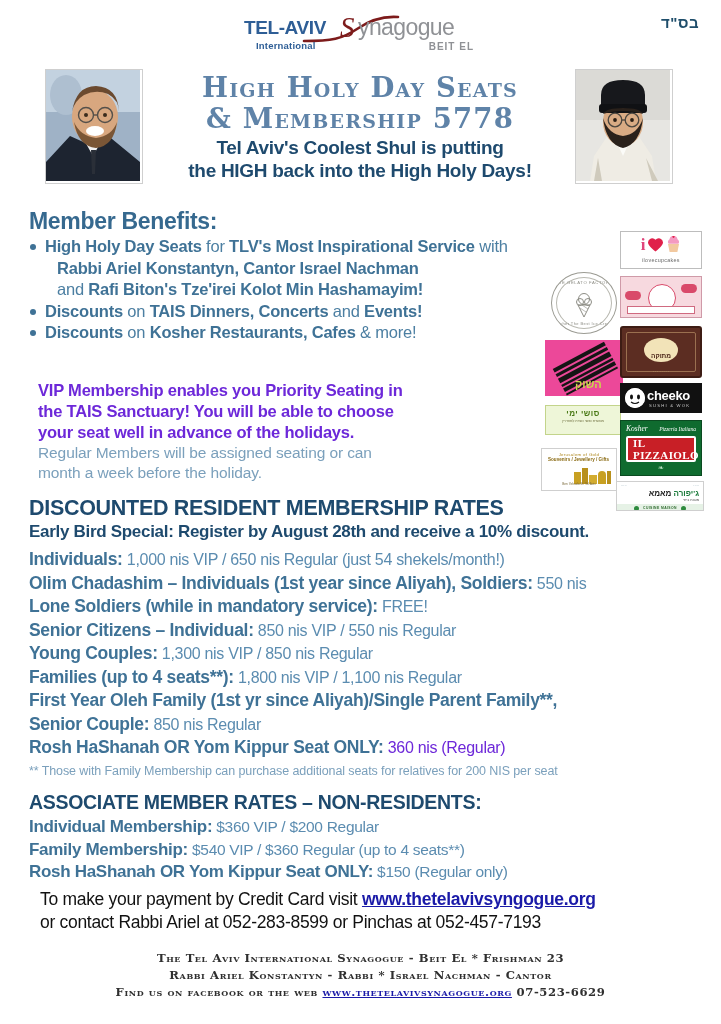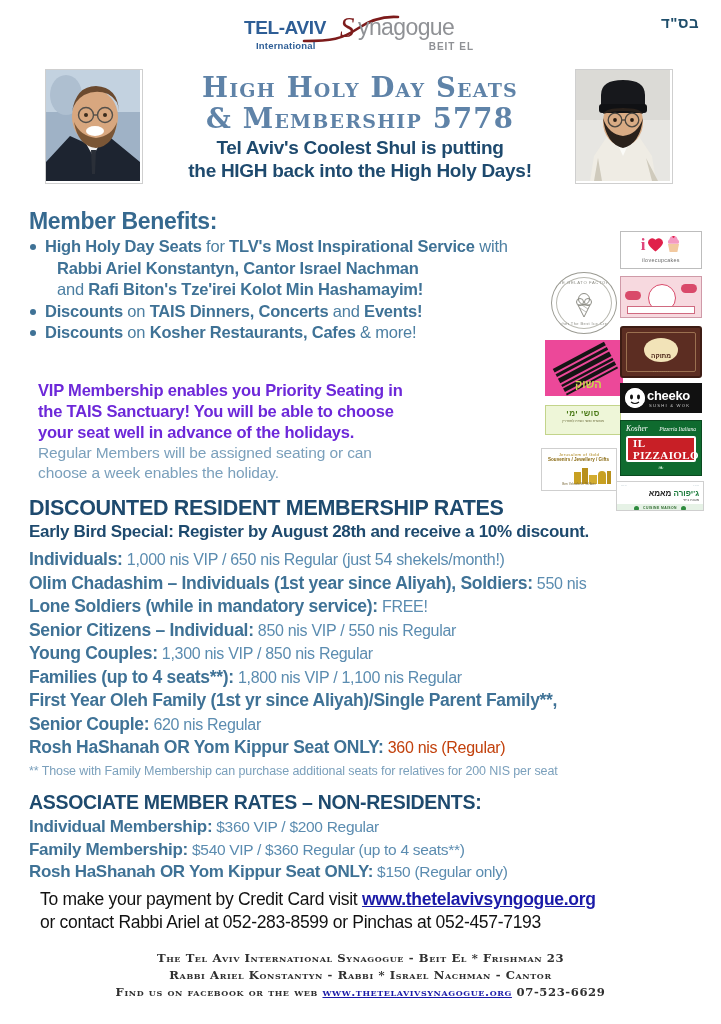--- a/index.html
+++ b/index.html
@@ -62,21 +62,21 @@
   .h-rates{left:29px;top:496px;font-size:21.5px;}
   .earlybird{position:absolute;left:29px;top:522px;font-size:17px;font-weight:700;
      color:#1e4a6e;letter-spacing:-.3px;}
 
   .rates{position:absolute;left:29px;top:548px;width:660px;}
   .rrow{font-size:17.5px;line-height:23.5px;color:#3f7296;font-weight:700;
      letter-spacing:-.3px;}
   .rrow .val{font-weight:400;color:#5b8cb0;font-size:16px;}
   .rk{position:absolute;left:29px;top:737px;font-size:17.5px;color:#3f7296;
      font-weight:700;letter-spacing:-.3px;}
-  .rk .val{font-weight:400;color:#c2410c;font-size:16px;}
+  .rk .val{font-weight:400;color:#6d28d9;font-size:16px;}
   .fineprint{position:absolute;left:29px;top:764px;font-size:12.5px;color:#7ba0bc;
      font-weight:400;letter-spacing:-.1px;}
 
   .h-assoc{left:29px;top:791px;font-size:19.5px;}
   .assoc{position:absolute;left:29px;top:816px;width:660px;}
   .arow{font-size:17px;line-height:22.5px;color:#3f7296;font-weight:700;
      letter-spacing:-.3px;}
   .arow .val{font-weight:400;color:#5b8cb0;font-size:15.5px;}
 
   .pay{position:absolute;left:40px;top:888px;width:660px;}
@@ -279,35 +279,35 @@
     <div class="bline">
       <span class="bullet"></span><span>Discounts</span><span class="lt"> on </span><span>Kosher Restaurants, Cafes</span><span class="lt"> &amp; more!</span>
     </div>
   </div>
 
   <div class="vip">
     <b>VIP Membership enables you Priority Seating in</b>
     <b>the TAIS Sanctuary!  You will be able to choose</b>
     <b>your seat well in advance of the holidays.</b>
     <span>Regular Members will be assigned seating or can</span>
-    <span>choose a week enables the holiday.</span>
+    <span>month a week before the holiday.</span>
   </div>
 
   <div class="sect-head h-rates">DISCOUNTED RESIDENT MEMBERSHIP RATES</div>
   <div class="earlybird">Early Bird Special: Register by August 28th and receive a 10% discount.</div>
 
   <div class="rates">
     <div class="rrow"><span>Individuals:</span><span class="val"> 1,000 nis VIP / 650 nis Regular (just 54 shekels/month!)</span></div>
     <div class="rrow"><span>Olim Chadashim – Individuals (1st year since Aliyah), Soldiers:</span><span class="val">  550 nis</span></div>
     <div class="rrow"><span>Lone Soldiers (while in mandatory service):</span><span class="val">  FREE!</span></div>
     <div class="rrow"><span>Senior Citizens – Individual:</span><span class="val">  850 nis VIP / 550 nis Regular</span></div>
     <div class="rrow"><span>Young Couples:</span><span class="val">  1,300 nis VIP / 850 nis Regular</span></div>
     <div class="rrow"><span>Families (up to 4 seats**):</span><span class="val"> 1,800 nis VIP / 1,100 nis Regular</span></div>
     <div class="rrow"><span>First Year Oleh Family (1st yr since Aliyah)/Single Parent Family**,</span></div>
-    <div class="rrow"><span>Senior Couple:</span><span class="val">  620 nis  Regular</span></div>
+    <div class="rrow"><span>Senior Couple:</span><span class="val">  850 nis  Regular</span></div>
   </div>
 
   <div class="rk"><span>Rosh HaShanah OR Yom Kippur Seat ONLY:</span><span class="val"> 360 nis (Regular)</span></div>
   <div class="fineprint">**  Those with Family Membership can purchase additional seats for relatives for 200 NIS per seat</div>
 
   <div class="sect-head h-assoc">ASSOCIATE MEMBER RATES – NON-RESIDENTS:</div>
   <div class="assoc">
     <div class="arow"><span>Individual Membership:</span><span class="val"> $360 VIP / $200 Regular</span></div>
     <div class="arow"><span>Family Membership:</span><span class="val"> $540 VIP / $360 Regular (up to 4 seats**)</span></div>
     <div class="arow"><span>Rosh HaShanah OR Yom Kippur Seat ONLY:</span><span class="val">  $150 (Regular only)</span></div>

